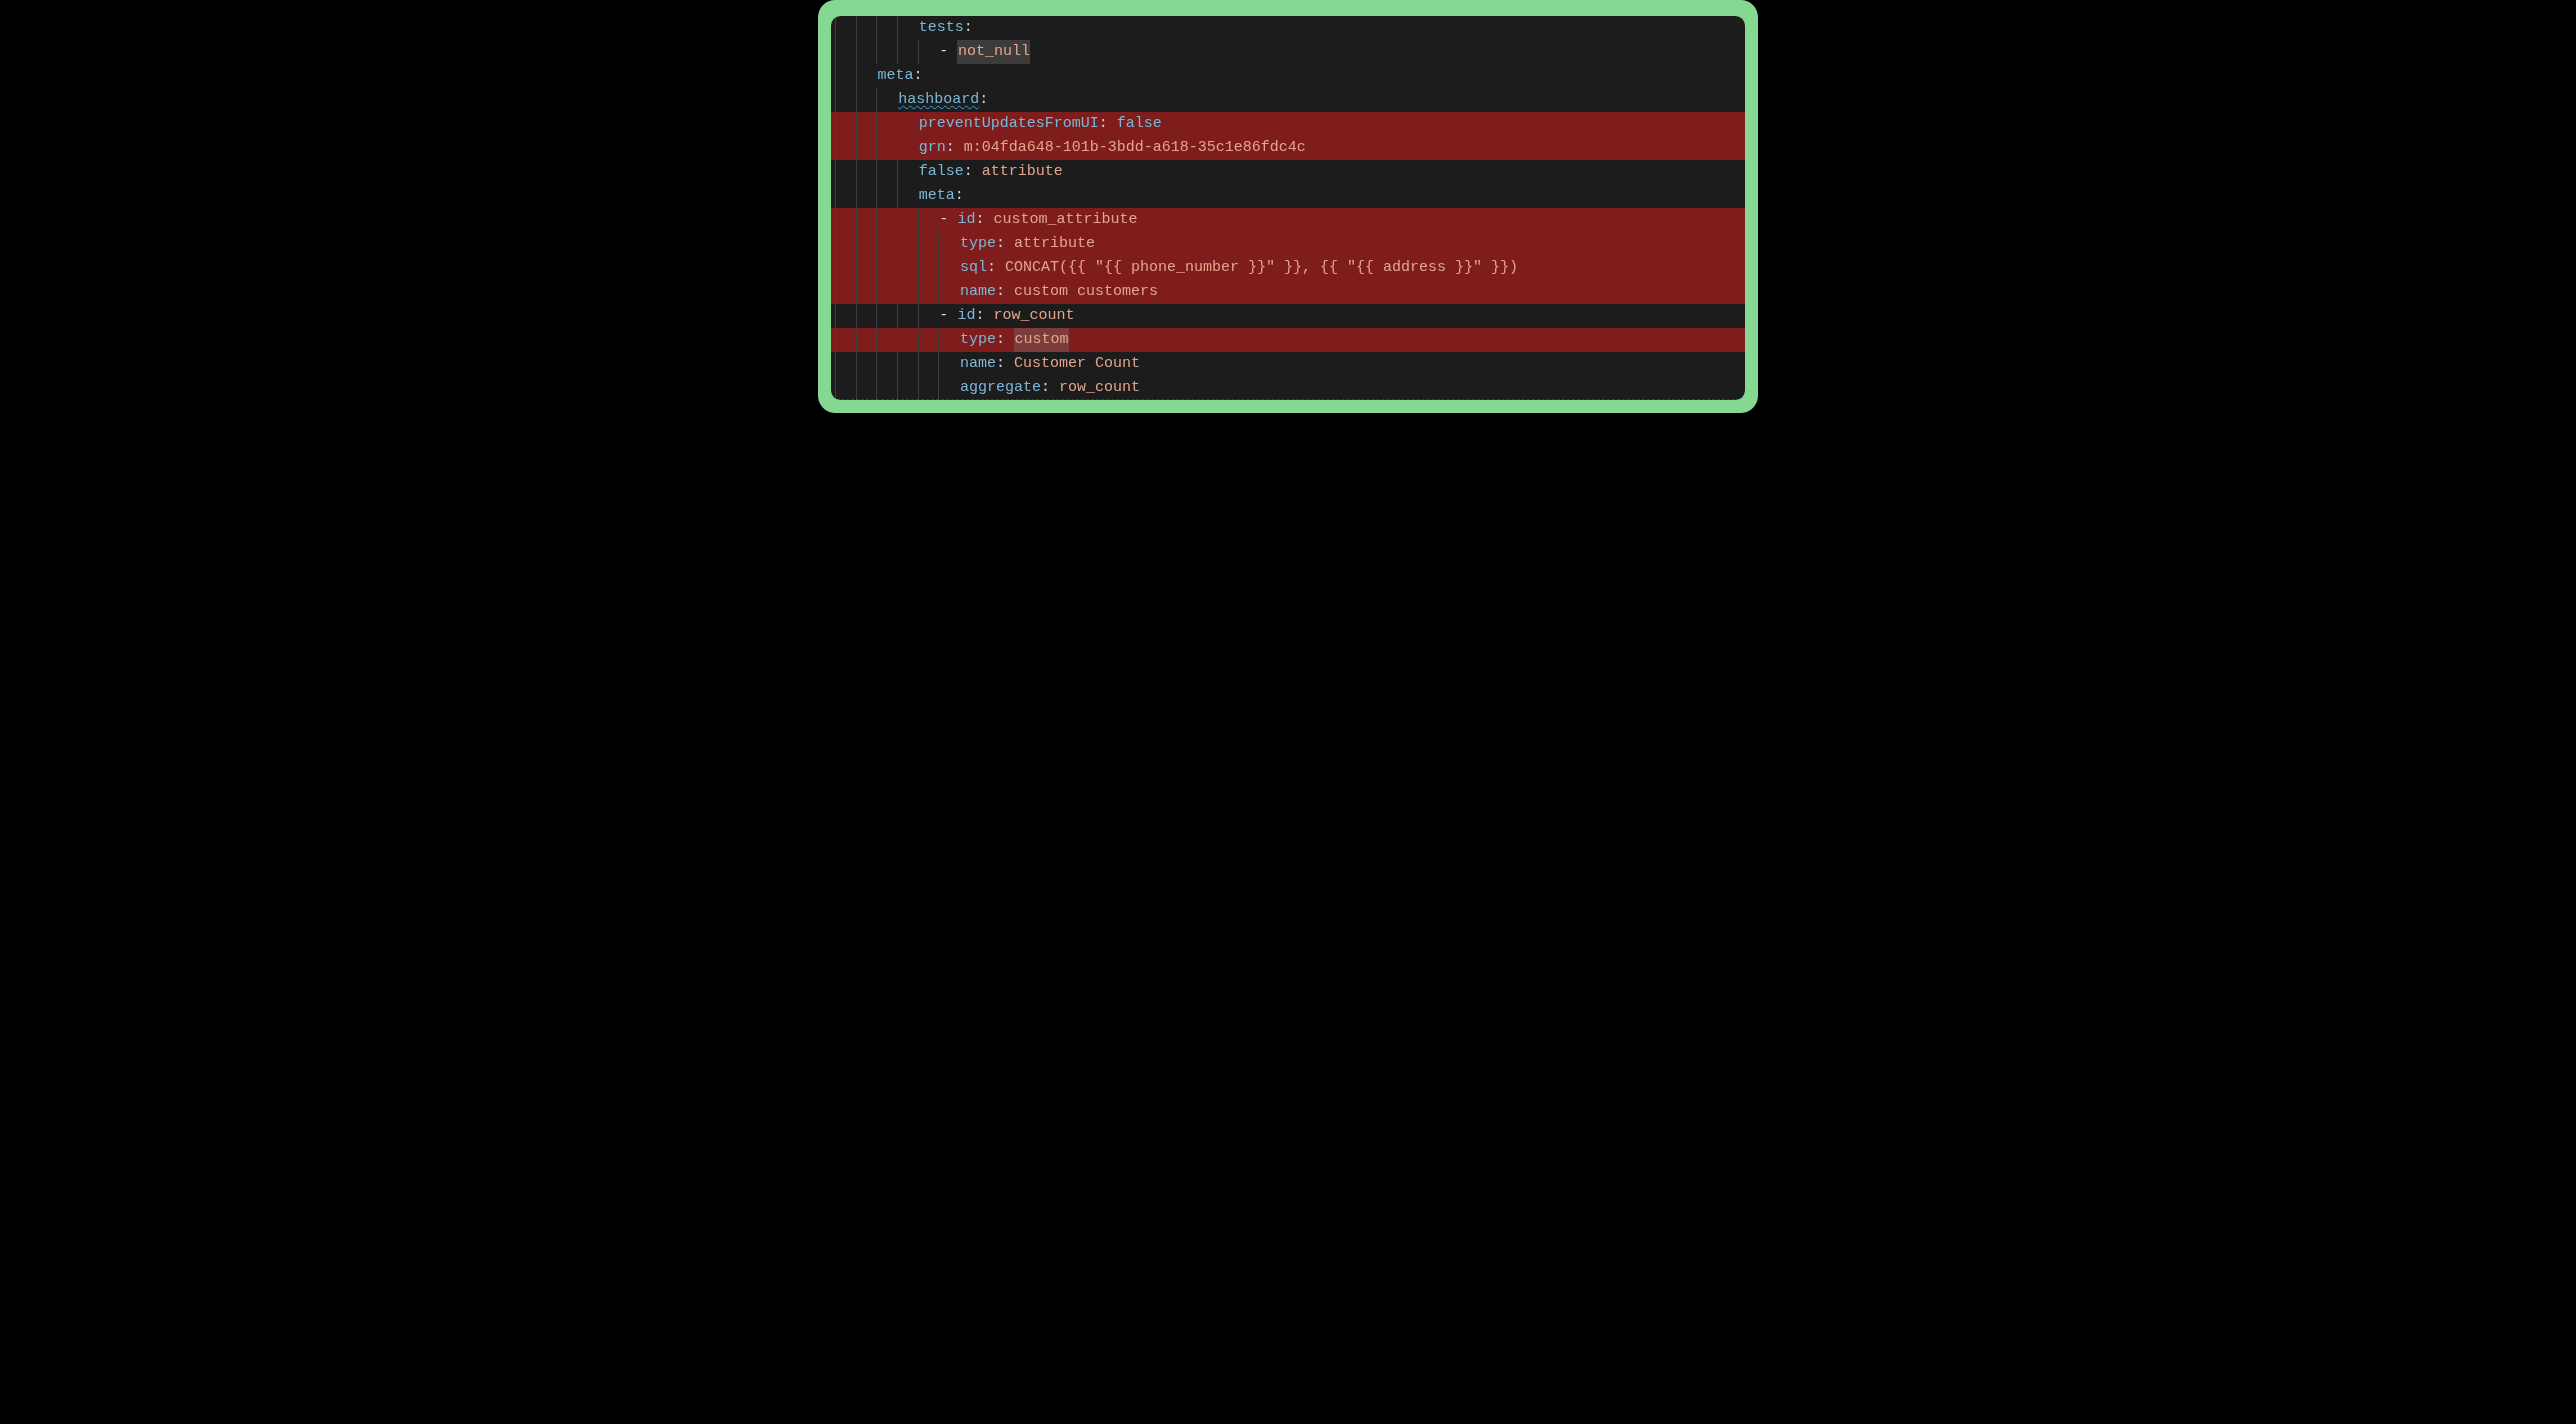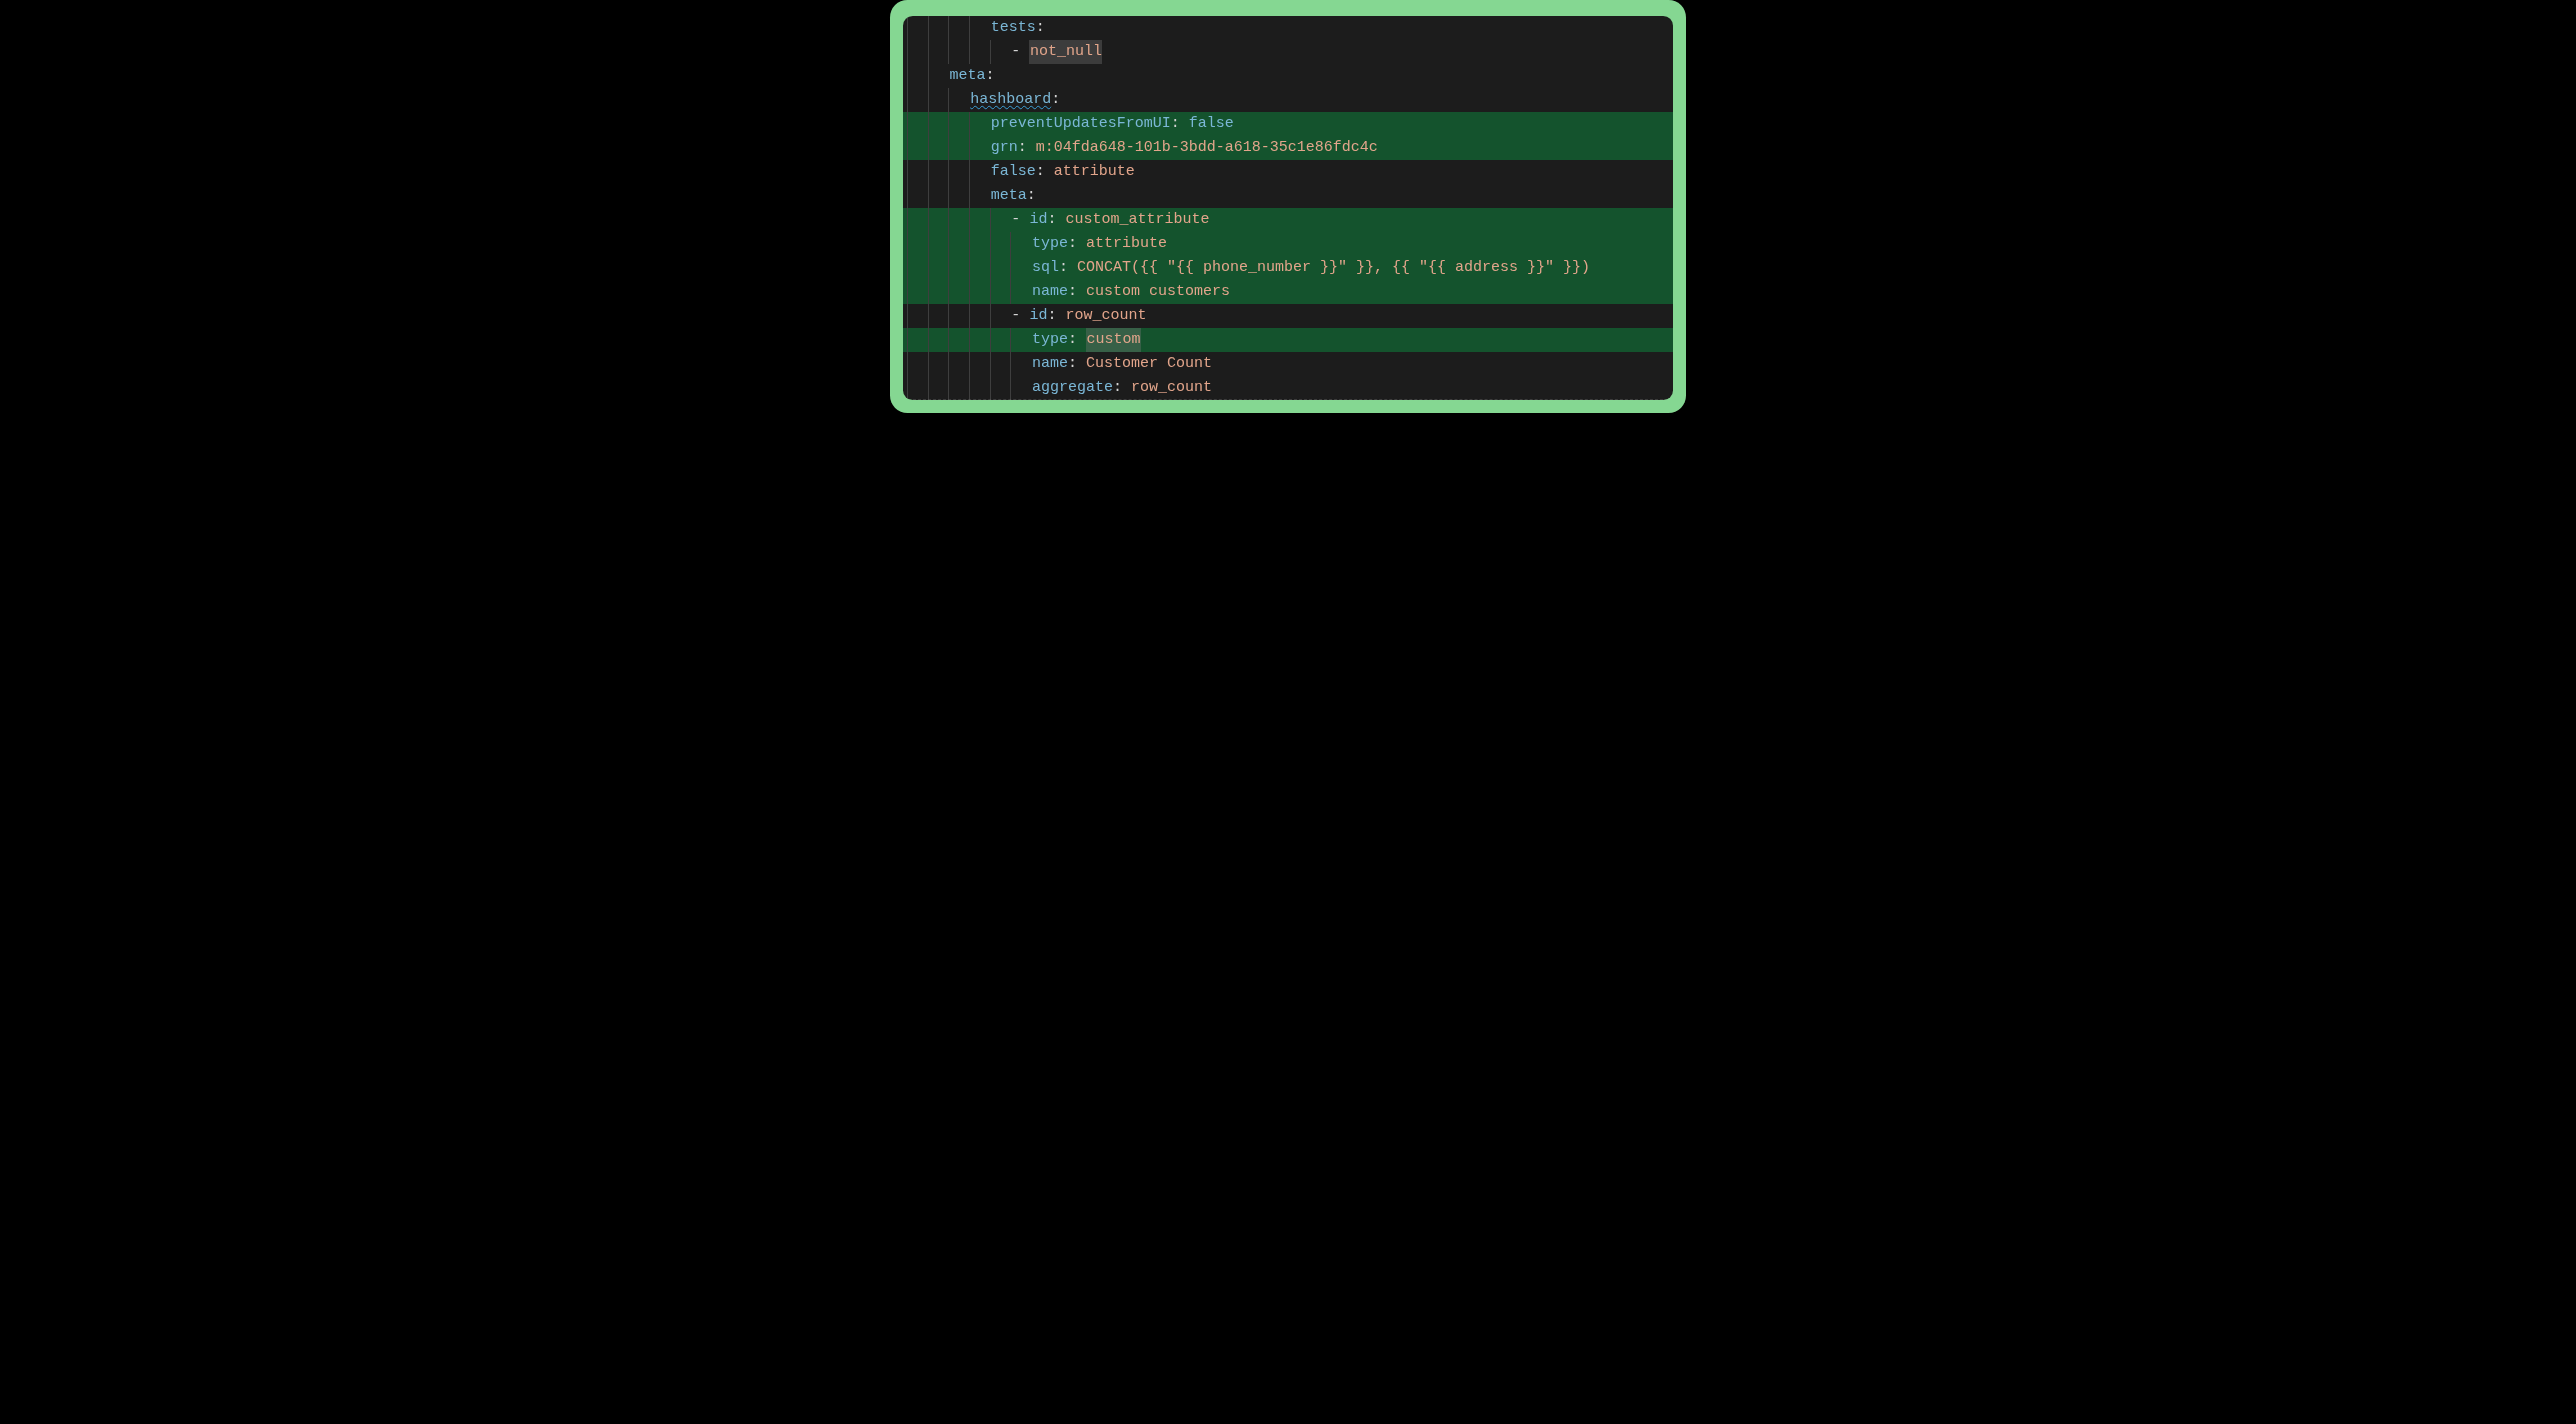--- a/index.html
+++ b/index.html
@@ -4,21 +4,21 @@
 <style>
   html, body {
     margin: 0;
     padding: 0;
     background: #000;
     width: 100%;
     height: 100%;
   }
   .outer-card {
     box-sizing: border-box;
-    width: 796px;
+    width: 940px;
     background: #85d792;
     border-radius: 17.4px;
     padding: 16.3px 13px 13px 13px;
     margin: 0 auto;
     position: relative;
   }
   .editor {
     background: #1c1c1c;
     border-radius: 9.8px;
     overflow: hidden;
@@ -29,21 +29,21 @@
     position: relative;
   }
   .line {
     display: flex;
     align-items: stretch;
     white-space: pre;
     height: 24px;
     position: relative;
   }
   .line.hl {
-    background: #14532d;
+    background: #7f1d1d;
   }
   
   .guides {
     display: flex;
     align-items: stretch;
     padding-left: 4.3px;
   }
   .g {
     width: 20.6px;
     position: relative;

